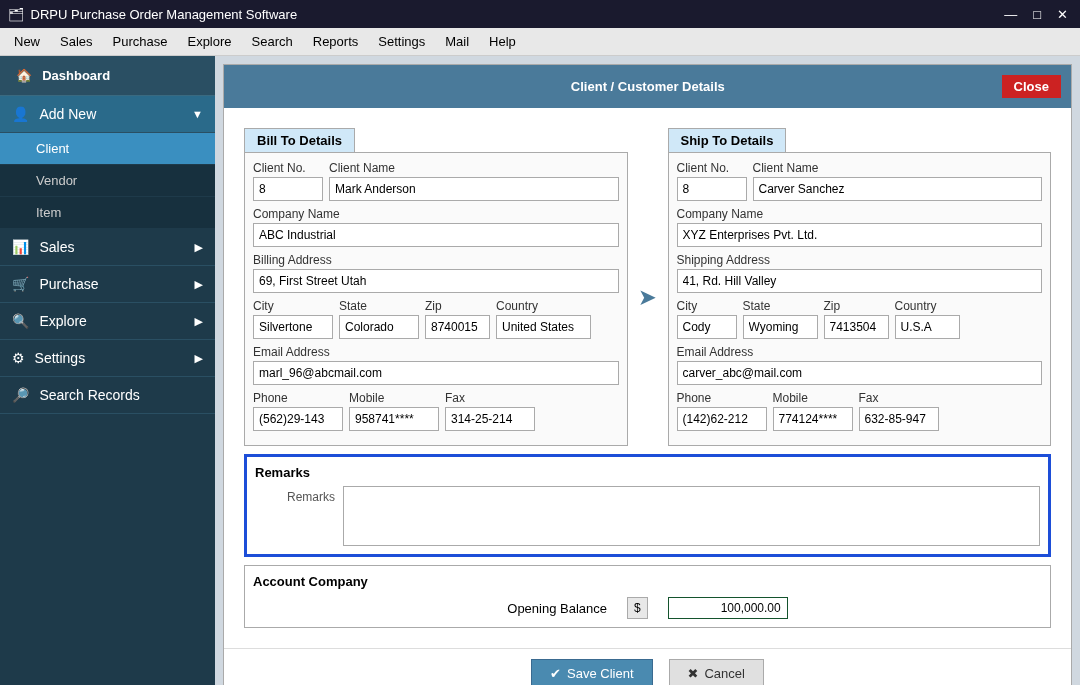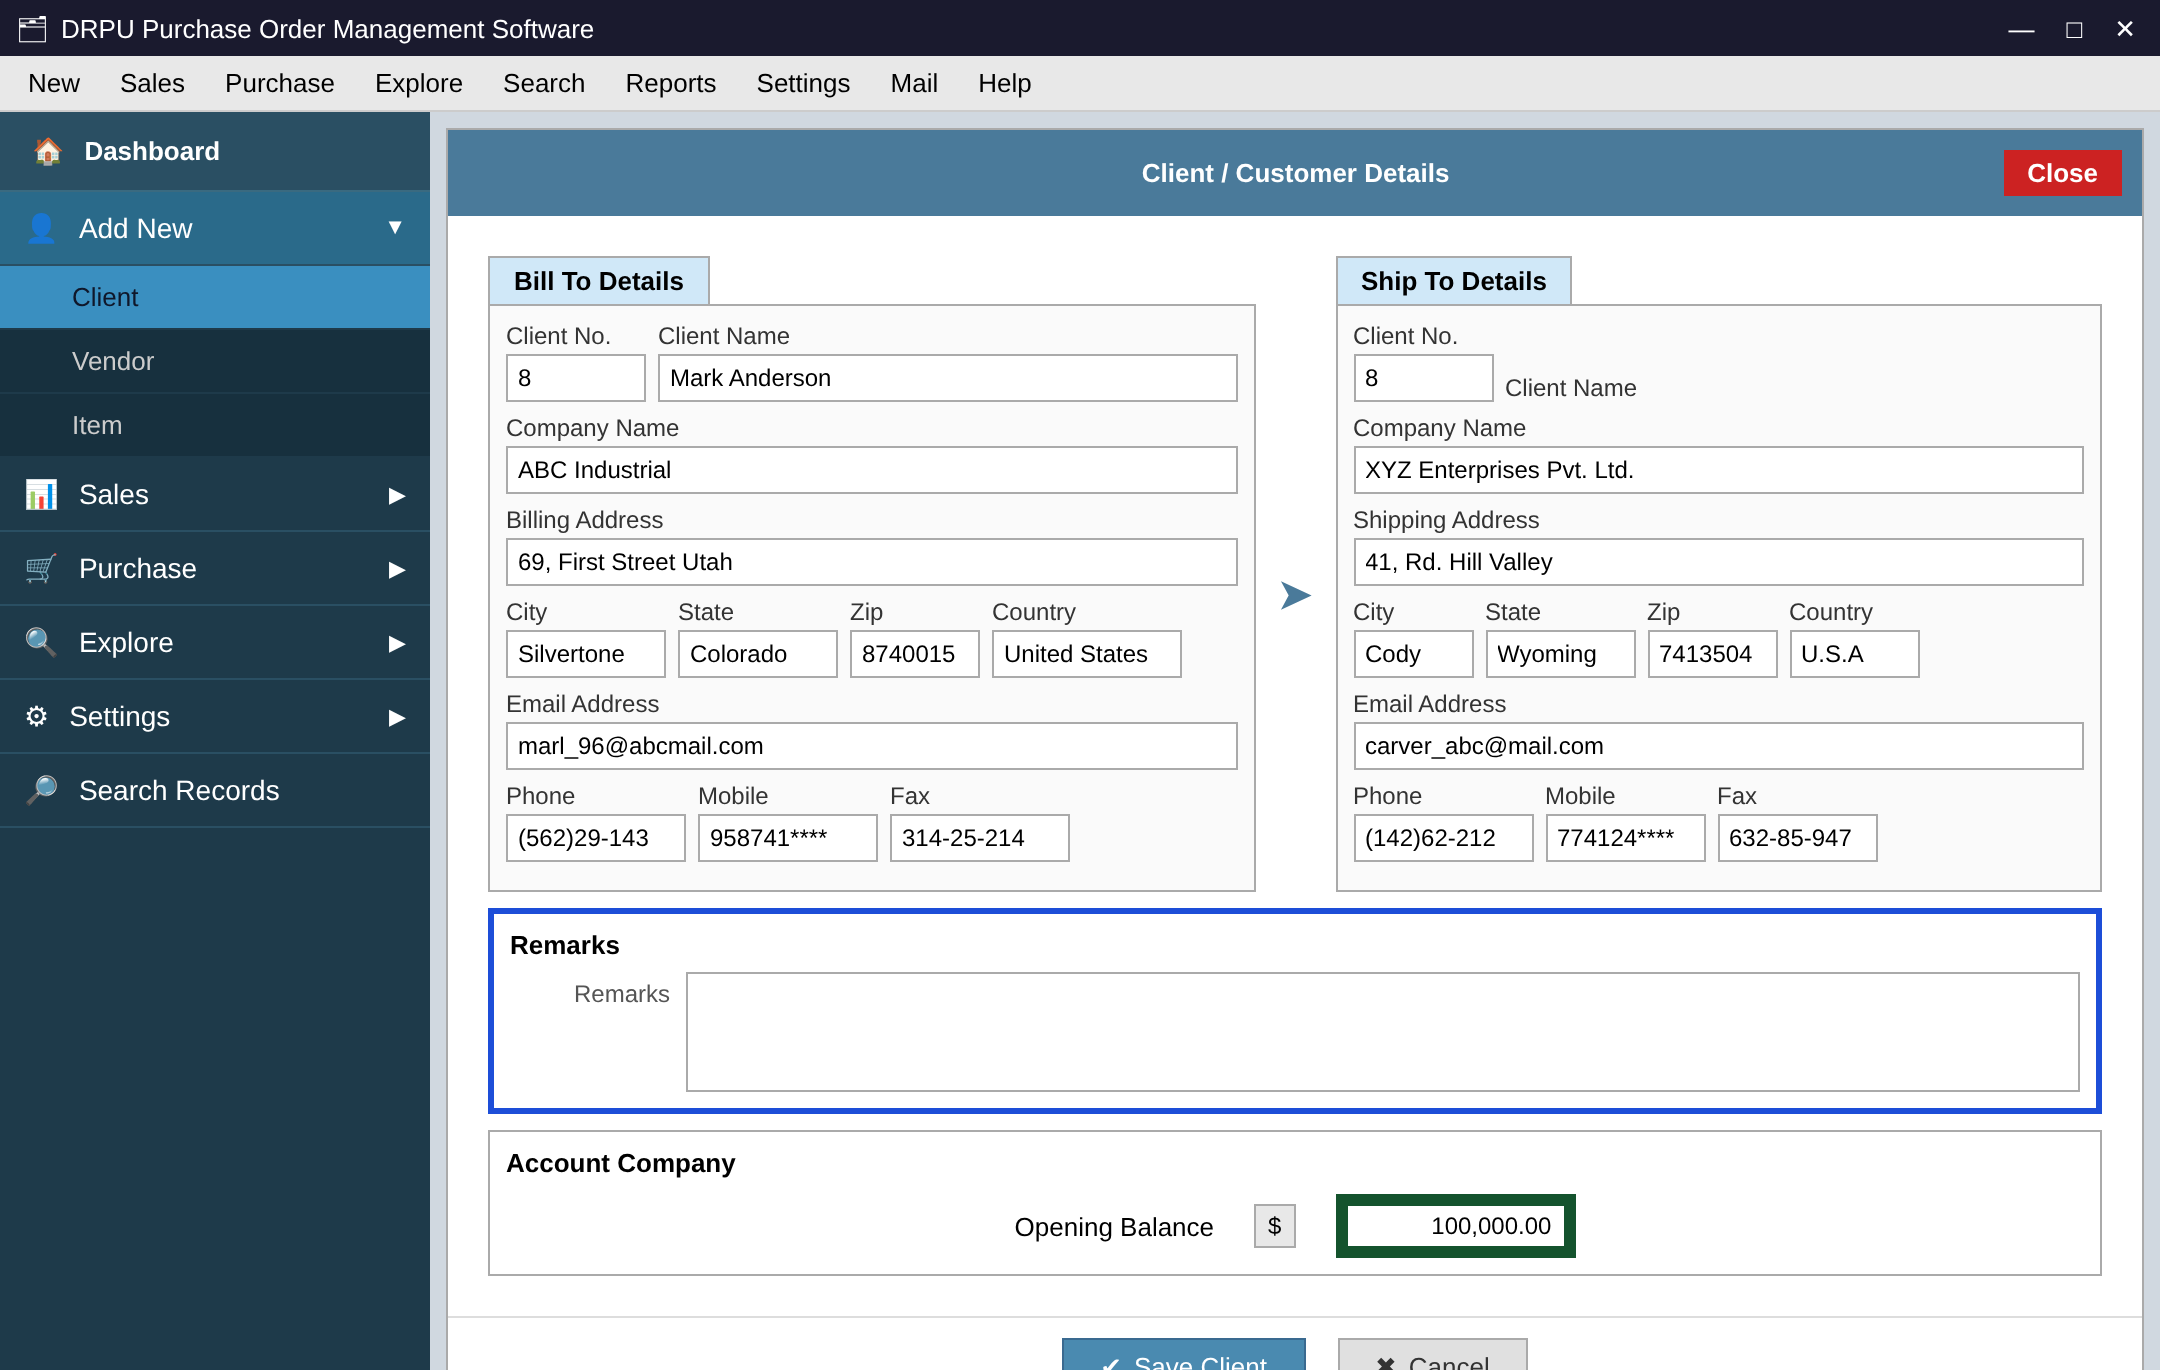--- a/index.html
+++ b/index.html
@@ -73,21 +73,21 @@
     .sidebar-section-label { font-size: 14px; font-weight: normal; }
     .sidebar-chevron { margin-left: auto; font-size: 11px; }
 
     .sidebar-sub { padding-left: 0; background: #17303e; }
     .sidebar-sub-item {
       padding: 8px 16px 8px 36px;
       cursor: pointer;
       color: #ccc;
       border-bottom: 1px solid #1e3a4a;
     }
-    .sidebar-sub-item.active { background: #3a8fc0; color: #0f172a; }
+    .sidebar-sub-item.active { background: #3a8fc0; color: #ffffff; }
 
     
     .content-area {
       flex: 1;
       background: #d0d8e0;
       display: flex;
       flex-direction: column;
     }
 
     
@@ -220,21 +220,21 @@
       justify-content: center;
       gap: 20px;
     }
     .dollar-box {
       border: 1px solid #aaa;
       padding: 3px 6px;
       background: #e8e8e8;
       font-size: 12px;
     }
     .balance-input {
-      border: 6px solid #14532d;
+      border: 1px solid #14532d;
       padding: 3px 6px;
       font-size: 12px;
       width: 120px;
       text-align: right;
     }
 
     .form-footer {
       display: flex;
       justify-content: center;
       gap: 16px;
@@ -466,20 +466,21 @@
             <div class="section-tab">Ship To Details</div>
             <div class="section-box">
 
               <div class="form-row">
                 <div class="field-group">
                   <span class="field-label">Client No.</span>
                   <input class="field-input" style="width: 70px;" type="text" value="8">
                 </div>
                 <div class="field-group" style="flex:1;">
                   <span class="field-label">Client Name</span>
+                  <input class="field-input field-input-wide" type="text" value="Carver Sanchez" style="">
                 </div>
               </div>
 
               <div class="form-row">
                 <div class="field-group" style="flex:1;">
                   <span class="field-label">Company Name</span>
                   <input class="field-input field-input-wide" type="text" value="XYZ Enterprises Pvt. Ltd." style="">
                 </div>
               </div>
 

